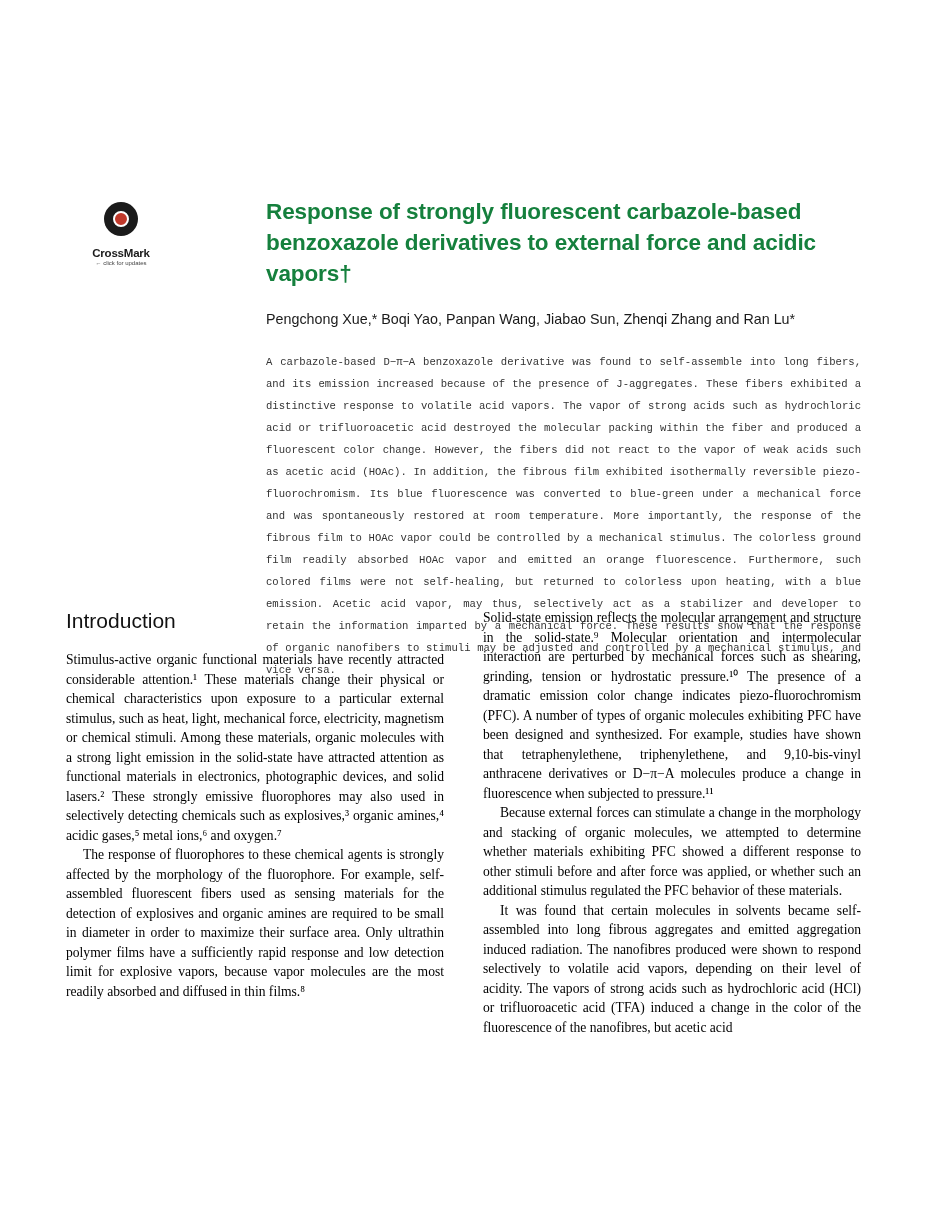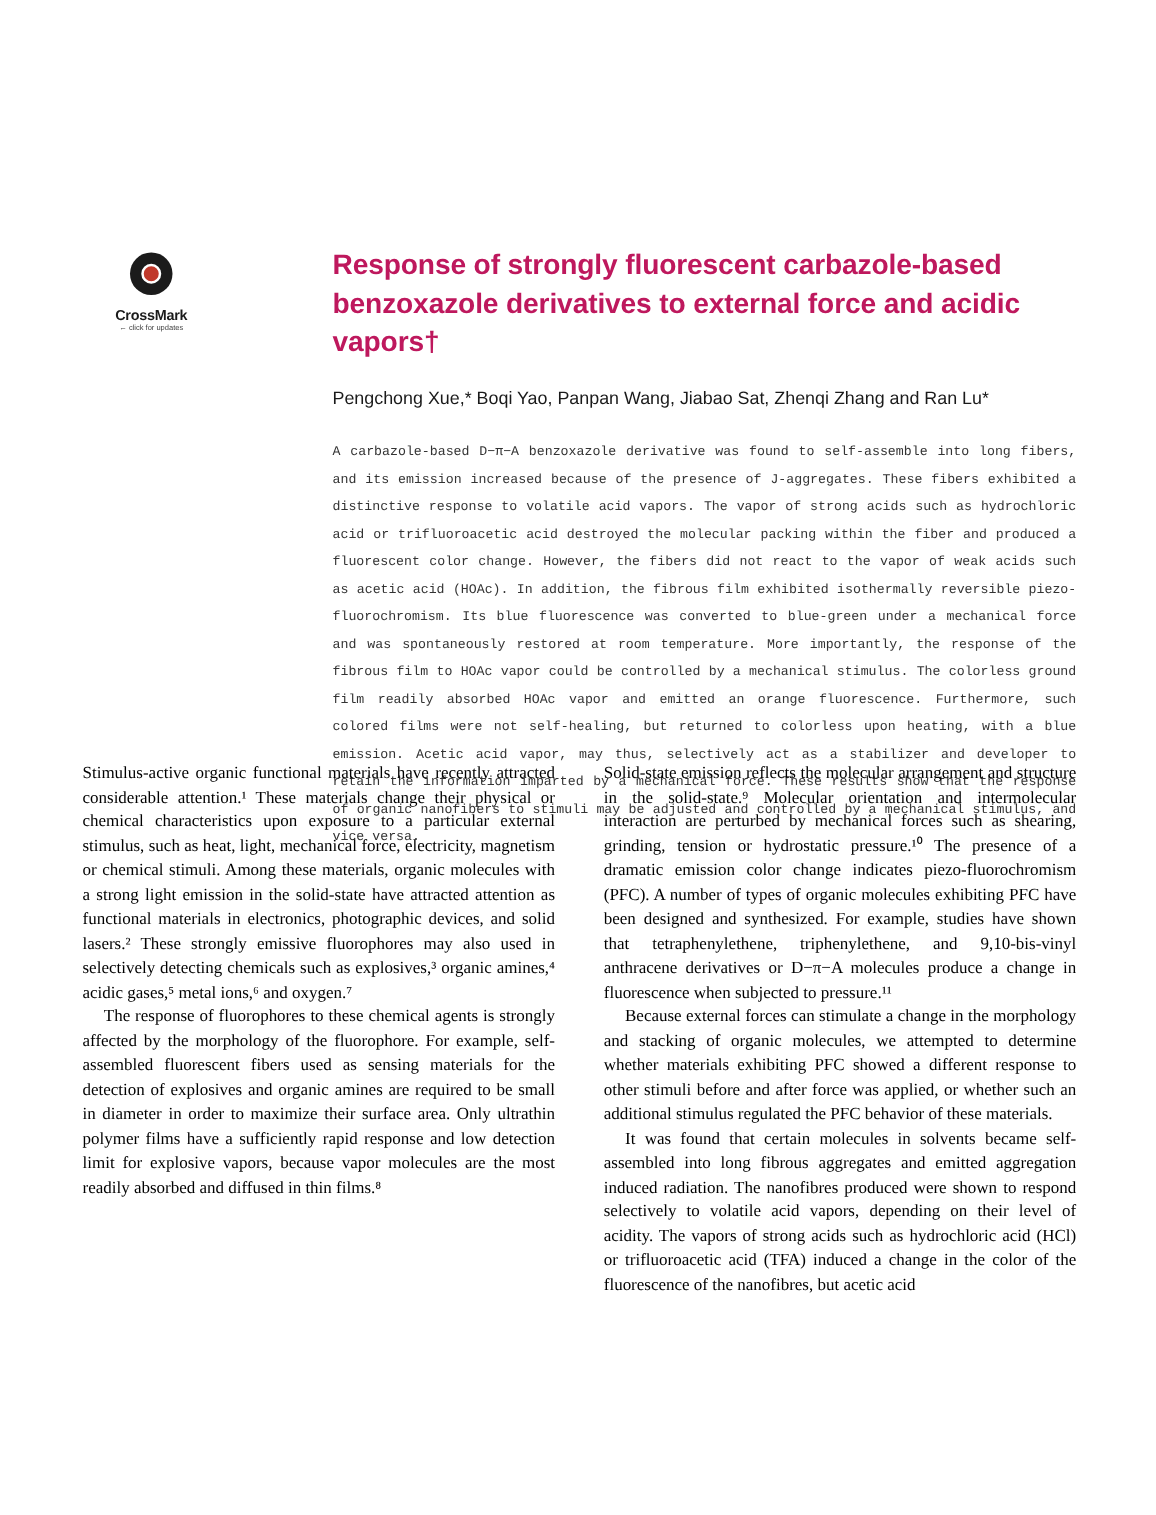--- a/index.html
+++ b/index.html
@@ -76,21 +76,21 @@
     position: absolute;
     left: 200px;
     top: 0px;
     width: 595px;
   }
   .paper-title {
     font-family: "Liberation Sans", sans-serif;
     font-size: 22.5px;
     font-weight: bold;
     line-height: 31px;
-    color: #be185d;
+    color: #15803d;
     letter-spacing: -0.1px;
     margin: 0;
   }
   .authors {
     font-family: "Liberation Sans", sans-serif;
     font-size: 14.3px;
     color: #1a1a1a;
     margin-top: 20px;
     line-height: 20px;
   }
@@ -141,27 +141,28 @@
       <div class="cm-logo"></div>
       <div class="cm-word">CrossMark</div>
       <div class="cm-sub">
         <span>←</span>
         <span>click for updates</span>
       </div>
     </div>
 
     <div class="title-block">
       <h1 class="paper-title">Response of strongly fluorescent carbazole-based benzoxazole derivatives to external force and acidic vapors†</h1>
-      <div class="authors">Pengchong Xue,* Boqi Yao, Panpan Wang, Jiabao Sat, Zhenqi Zhang and Ran Lu*</div>
+      <div class="authors">Pengchong Xue,* Boqi Yao, Panpan Wang, Jiabao Sun, Zhenqi Zhang and Ran Lu*</div>
       <div class="abstract">A carbazole-based D−π−A benzoxazole derivative was found to self-assemble into long fibers, and its emission increased because of the presence of J-aggregates. These fibers exhibited a distinctive response to volatile acid vapors. The vapor of strong acids such as hydrochloric acid or trifluoroacetic acid destroyed the molecular packing within the fiber and produced a fluorescent color change. However, the fibers did not react to the vapor of weak acids such as acetic acid (HOAc). In addition, the fibrous film exhibited isothermally reversible piezo-fluorochromism. Its blue fluorescence was converted to blue-green under a mechanical force and was spontaneously restored at room temperature. More importantly, the response of the fibrous film to HOAc vapor could be controlled by a mechanical stimulus. The colorless ground film readily absorbed HOAc vapor and emitted an orange fluorescence. Furthermore, such colored films were not self-healing, but returned to colorless upon heating, with a blue emission. Acetic acid vapor, may thus, selectively act as a stabilizer and developer to retain the information imparted by a mechanical force. These results show that the response of organic nanofibers to stimuli may be adjusted and controlled by a mechanical stimulus, and vice versa.</div>
     </div>
 
   </div>
 
   <div class="col col-left">
+    <h2 class="section-heading">Introduction</h2>
     <p class="body-par">Stimulus-active organic functional materials have recently attracted considerable attention.¹ These materials change their physical or chemical characteristics upon exposure to a particular external stimulus, such as heat, light, mechanical force, electricity, magnetism or chemical stimuli. Among these materials, organic molecules with a strong light emission in the solid-state have attracted attention as functional materials in electronics, photographic devices, and solid lasers.² These strongly emissive fluorophores may also used in selectively detecting chemicals such as explosives,³ organic amines,⁴ acidic gases,⁵ metal ions,⁶ and oxygen.⁷</p>
     <p class="body-par">The response of fluorophores to these chemical agents is strongly affected by the morphology of the fluorophore. For example, self-assembled fluorescent fibers used as sensing materials for the detection of explosives and organic amines are required to be small in diameter in order to maximize their surface area. Only ultrathin polymer films have a sufficiently rapid response and low detection limit for explosive vapors, because vapor molecules are the most readily absorbed and diffused in thin films.⁸</p>
   </div>
 
   <div class="col col-right">
     <p class="body-par">Solid-state emission reflects the molecular arrangement and structure in the solid-state.⁹ Molecular orientation and intermolecular interaction are perturbed by mechanical forces such as shearing, grinding, tension or hydrostatic pressure.¹⁰ The presence of a dramatic emission color change indicates piezo-fluorochromism (PFC). A number of types of organic molecules exhibiting PFC have been designed and synthesized. For example, studies have shown that tetraphenylethene, triphenylethene, and 9,10-bis-vinyl anthracene derivatives or D−π−A molecules produce a change in fluorescence when subjected to pressure.¹¹</p>
     <p class="body-par">Because external forces can stimulate a change in the morphology and stacking of organic molecules, we attempted to determine whether materials exhibiting PFC showed a different response to other stimuli before and after force was applied, or whether such an additional stimulus regulated the PFC behavior of these materials.</p>
     <p class="body-par">It was found that certain molecules in solvents became self-assembled into long fibrous aggregates and emitted aggregation induced radiation. The nanofibres produced were shown to respond selectively to volatile acid vapors, depending on their level of acidity. The vapors of strong acids such as hydrochloric acid (HCl) or trifluoroacetic acid (TFA) induced a change in the color of the fluorescence of the nanofibres, but acetic acid</p>
   </div>
 

